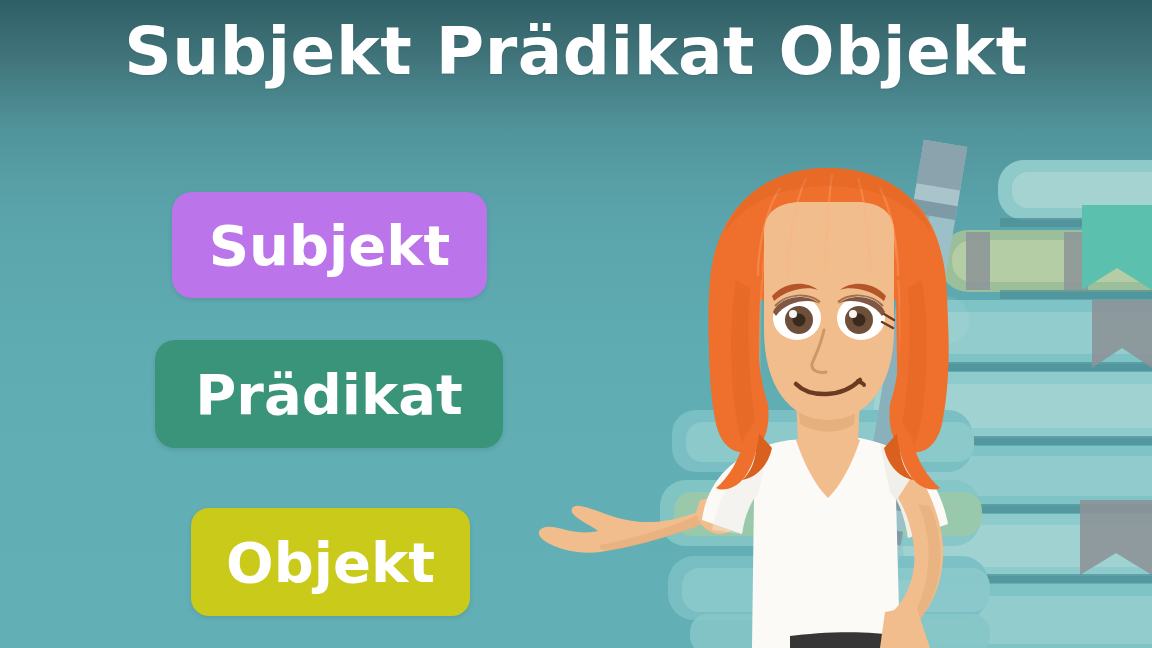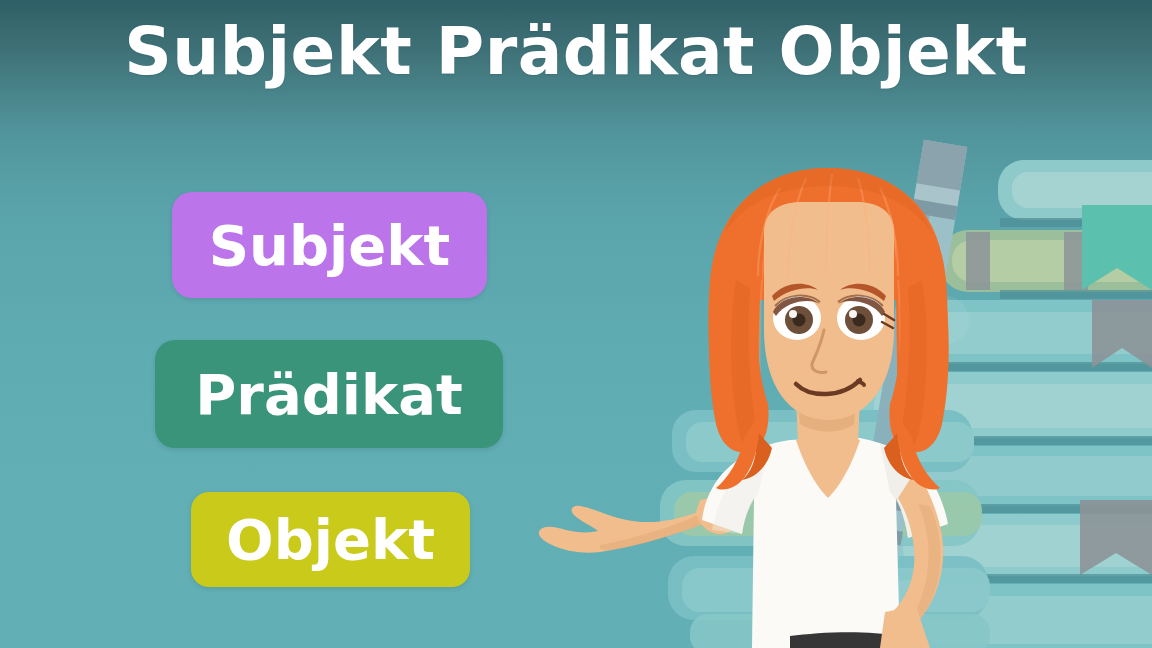--- a/index.html
+++ b/index.html
@@ -67,22 +67,22 @@
     border-radius: 20px;
   }
   .chip-praedikat {
     left: 155px;  top: 340px;
     width: 348px; height: 108px;
     background: #3a9479;
     font-size: 56px;
     border-radius: 20px;
   }
   .chip-objekt {
-    left: 191px;  top: 492px;
-    width: 279px; height: 95px;
+    left: 191px;  top: 508px;
+    width: 279px; height: 108px;
     background: #c9ca1a;
     font-size: 56px;
     border-radius: 18px;
   }
 </style>
 </head>
 <body>
 
 <div id="stage">
 

